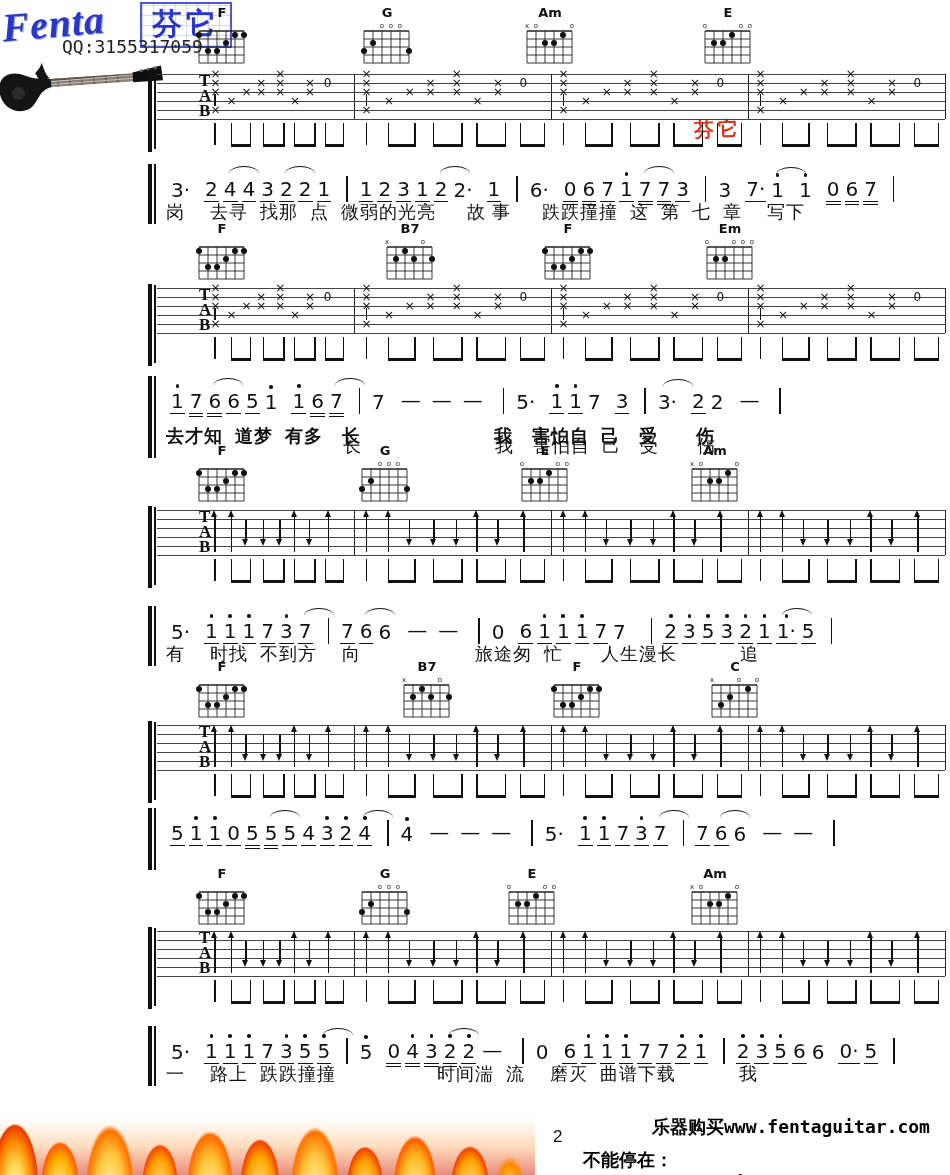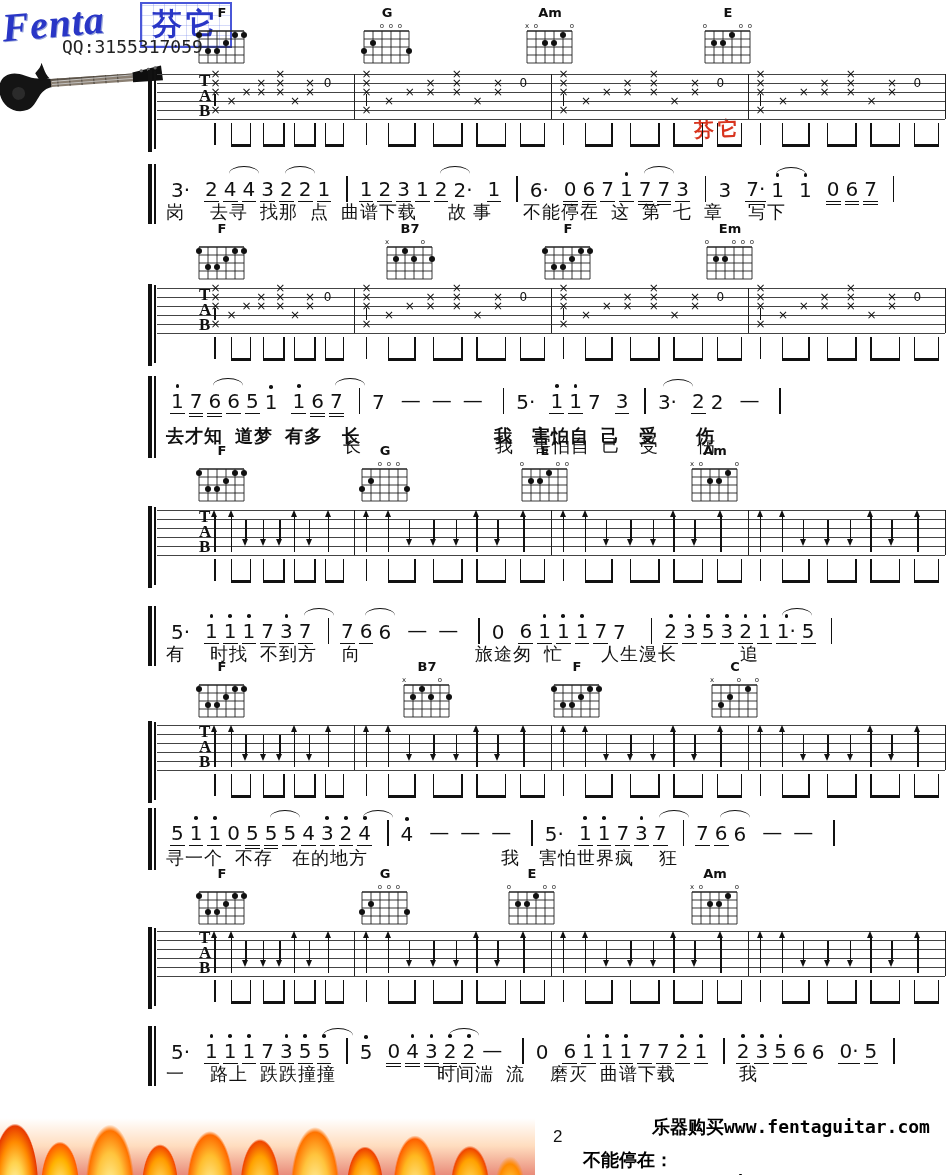--- a/index.html
+++ b/index.html
@@ -380,21 +380,21 @@
       <div class="mbar"></div>
       <div class="note" style="margin-right: 13px;">3</div>
       <div class="note u1" style="margin-right: 4px;">7·</div>
       <div class="note" style="margin-right: 13px;">1<div class="odot"></div><div class="tie"></div></div>
       <div class="note" style="margin-right: 13px;">1<div class="odot"></div></div>
       <div class="note u1" style="margin-right: 4px;">0<div class="ul2"></div></div>
       <div class="note u1" style="margin-right: 4px;">6<div class="ul2"></div></div>
       <div class="note u1" style="margin-right: 4px;">7<div class="ul2"></div></div>
       <div class="mbar"></div>
     </div>
-    <div class="lyrics" style="top: 200px;">岗　 去寻  找那  点  曲谱下载 　 故 事 　 不能停在  这  第  七  章　 写下</div>
+    <div class="lyrics" style="top: 200px;">岗　 去寻  找那  点  微弱的光亮 　 故 事 　 跌跌撞撞  这  第  七  章　 写下</div>
     <div class="chord" style="left: 194px; top: 222px;">
       <div class="chord-label">F</div>
       <div><svg width="56" height="44" viewBox="0 0 56 44">
           <line x1="5" y1="11" x2="5" y2="43" stroke="#222" stroke-width="0.9"></line>
           <line x1="14" y1="11" x2="14" y2="43" stroke="#222" stroke-width="0.9"></line>
           <line x1="23" y1="11" x2="23" y2="43" stroke="#222" stroke-width="0.9"></line>
           <line x1="32" y1="11" x2="32" y2="43" stroke="#222" stroke-width="0.9"></line>
           <line x1="41" y1="11" x2="41" y2="43" stroke="#222" stroke-width="0.9"></line>
           <line x1="50" y1="11" x2="50" y2="43" stroke="#222" stroke-width="0.9"></line>
           <line x1="5" y1="11" x2="50" y2="11" stroke="#222" stroke-width="1.6"></line>
@@ -1149,21 +1149,20 @@
       <div class="note u1" style="margin-right: 4px;">3<div class="odot"></div></div>
       <div class="note u1" style="margin-right: 4px;">7<div class="tie"></div></div>
       <div class="mbar"></div>
       <div class="note u1" style="margin-right: 4px;">7</div>
       <div class="note u1" style="margin-right: 4px;">6<div class="tie"></div></div>
       <div class="note" style="margin-right: 13px;">6</div>
       <div class="mdash">—</div>
       <div class="mdash">—</div>
       <div class="mbar"></div>
     </div>
-    <div class="lyrics" style="top: 846px;">寻一个  不存　在的地方　　　　　　　我　害怕世界疯　 狂</div>
     <div class="chord" style="left: 194px; top: 867px;">
       <div class="chord-label">F</div>
       <div><svg width="56" height="44" viewBox="0 0 56 44">
           <line x1="5" y1="11" x2="5" y2="43" stroke="#222" stroke-width="0.9"></line>
           <line x1="14" y1="11" x2="14" y2="43" stroke="#222" stroke-width="0.9"></line>
           <line x1="23" y1="11" x2="23" y2="43" stroke="#222" stroke-width="0.9"></line>
           <line x1="32" y1="11" x2="32" y2="43" stroke="#222" stroke-width="0.9"></line>
           <line x1="41" y1="11" x2="41" y2="43" stroke="#222" stroke-width="0.9"></line>
           <line x1="50" y1="11" x2="50" y2="43" stroke="#222" stroke-width="0.9"></line>
           <line x1="5" y1="11" x2="50" y2="11" stroke="#222" stroke-width="1.6"></line>

